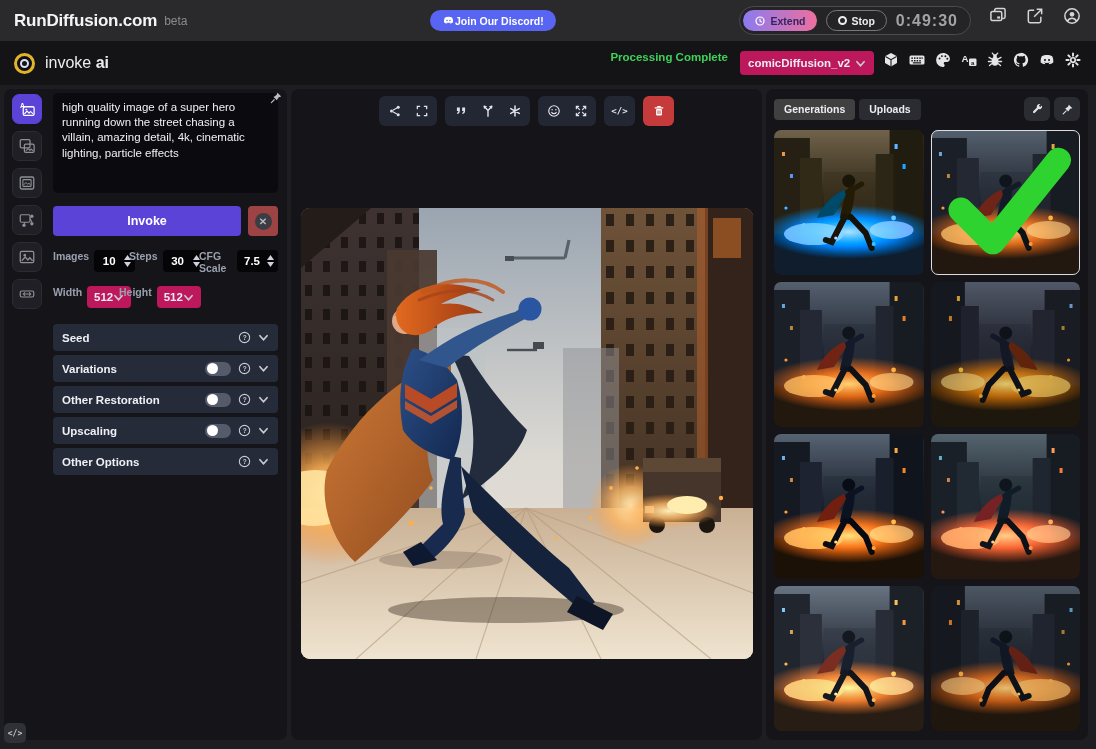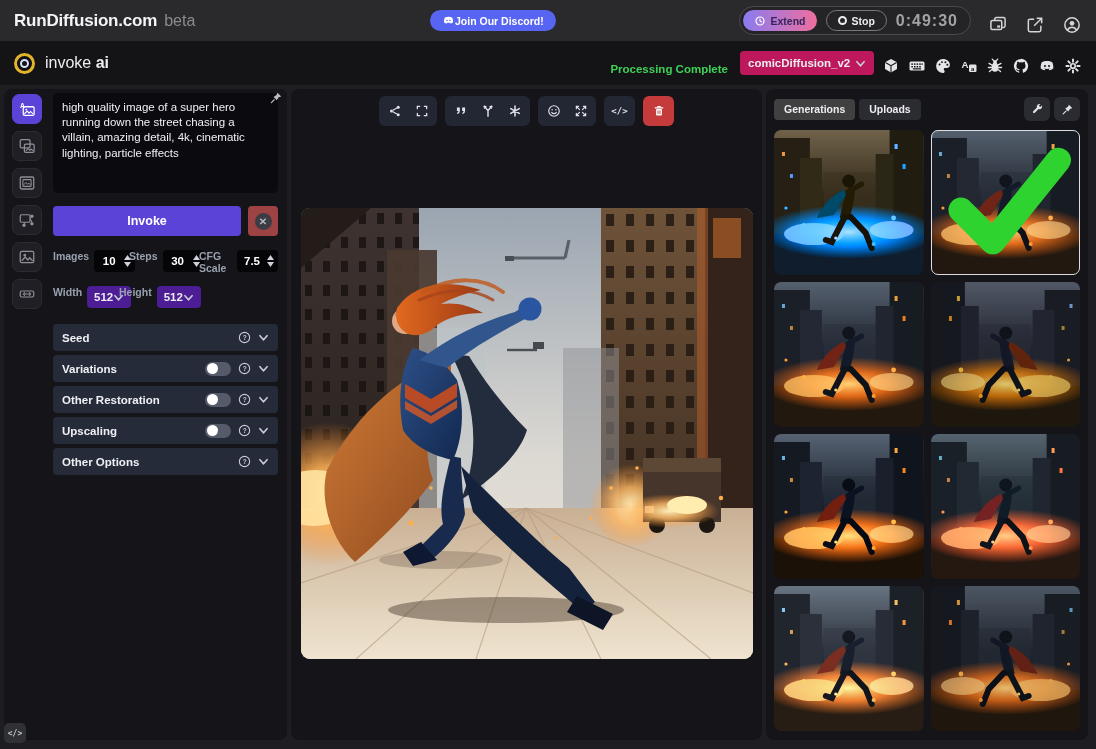--- a/index.html
+++ b/index.html
@@ -3,44 +3,44 @@
 <meta charset="utf-8">
 <style>
   * { margin:0; padding:0; box-sizing:border-box; }
   html,body { width:1096px; height:749px; overflow:hidden; background:#1d1d22;
     font-family:"Liberation Sans", sans-serif; color:#ececf1; }
 
   
   .topbar { height:41px; background:#2a2a2d; display:flex; align-items:center;
     padding:0 14px; position:relative; }
   .brand { font-size:17px; font-weight:700; letter-spacing:-0.2px; color:#f4f4f6; }
-  .brand-suffix { font-size:16px; color:#8a8a90; margin-left:7px; font-weight:400; }
+  .brand-suffix { font-size:12px; color:#8a8a90; margin-left:7px; font-weight:400; }
   .discord-btn { position:absolute; left:430px; top:10px; height:21px; border:0;
     border-radius:11px; background:#5865F2; color:#fff; font-size:10.5px; font-weight:700;
     display:flex; align-items:center; gap:0; padding:0 12px; cursor:pointer; }
-  .top-right { margin-left:auto; display:flex; align-items:flex-end; gap:17px; }
+  .top-right { margin-left:auto; display:flex; align-items:flex-start; gap:17px; }
   .session { display:flex; align-items:center; gap:9px; border:1px solid #4a4a4f;
     border-radius:16px; padding:3px 12px 3px 3px; background:#242427; }
   .pill { height:21px; border-radius:11px; display:flex; align-items:center; gap:5px;
     padding:0 11px; font-size:10.5px; font-weight:700; cursor:pointer; border:0; }
   .pill.extend { background:linear-gradient(90deg,#8a7bf0,#ee6f9e); color:#33255c; }
   .pill.stop { background:transparent; border:1.5px solid #77777c; color:#ececf1; }
   .stop-circle { width:9px; height:9px; border:2px solid #ececf1; border-radius:50%; }
   .timer { font-family:Liberation Sans, sans-serif; font-size:16px; font-weight:700;
     letter-spacing:1px; color:#a3a3a3; }
   .top-icon { width:20px; height:20px; color:#d4d4d9; cursor:pointer; }
 
   
   .header2 { height:44px; background:#141417; display:flex; align-items:center; padding:0 14px; }
   .logo-ring { width:21px; height:21px; border-radius:50%; border:3px solid #e2b42c;
     display:flex; align-items:center; justify-content:center; background:#101014; }
   .logo-inner { width:9px; height:9px; border-radius:50%; border:2.5px solid #d9e0fa; background:#14141a; }
   .app-name { margin-left:10px; font-size:16px; color:#ececf1; }
   .app-name b { font-weight:700; }
-  .hdr-right { margin-left:auto; display:flex; align-items:flex-end; gap:8px; }
+  .hdr-right { margin-left:auto; display:flex; align-items:flex-start; gap:8px; }
   .status-text { color:#3fd157; font-size:11.5px; font-weight:700; margin-right:4px; }
   .model-select { width:134px; height:24px; background:#be185d; border-radius:4px;
     display:flex; align-items:center; justify-content:space-between; padding:0 8px;
     font-size:11.5px; font-weight:700; cursor:pointer; }
   .hdr-icon { width:18px; height:18px; color:#e4e4e9; cursor:pointer; }
 
   
   .content { display:flex; gap:4px; padding:4px 8px 9px 4px; height:664px; }
   .card { background:#141419; border-radius:8px; }
   .left-card { width:283px; display:flex; overflow:hidden; }
@@ -68,21 +68,21 @@
   .cancel-x { width:17px; height:17px; border-radius:50%; background:#3c3c44; color:#b8b8bf;
     font-size:10px; font-weight:700; display:flex; align-items:center; justify-content:center; }
 
   .param-row { display:flex; gap:8px; margin-top:14px; }
   .param { display:flex; flex-direction:row; gap:5px; }
   .param-label { font-size:10.5px; font-weight:700; color:#99a0ae; }
   .num-input { height:22px; background:#050508; border-radius:4px; display:flex; align-items:center; padding:0 4px 0 0; }
   .num-input input { flex:1; width:30px; background:transparent; border:0; color:#fff;
     font-size:11.5px; font-weight:700; text-align:center; font-family:"Liberation Sans", sans-serif; outline:none; }
   .stepper { display:flex; flex-direction:column; gap:2px; cursor:pointer; color:#cfd2da; }
-  .sel { height:22px; background:#4c1d95; border-radius:4px; display:flex; align-items:center;
+  .sel { height:22px; background:#be185d; border-radius:4px; display:flex; align-items:center;
     justify-content:space-between; padding:0 7px; font-size:11.5px; font-weight:700; cursor:pointer; }
   .w68{width:68px} .w62{width:62px} .w88{flex:1} .w58{width:58px} .wrest{flex:1}
 
   .accordions { margin-top:16px; display:flex; flex-direction:column; gap:4px; }
   .acc { height:27px; background:#262b3a; border-radius:4px; display:flex; align-items:center;
     padding:0 9px; cursor:pointer; }
   .acc-label { font-size:11.5px; font-weight:700; color:#eef0f4; }
   .acc-right { margin-left:auto; display:flex; align-items:center; gap:7px; }
   .switch { width:26px; height:14px; border-radius:7px; background:#565b6b; position:relative; cursor:pointer; }
   .switch .knob { position:absolute; left:1.5px; top:1.5px; width:11px; height:11px; border-radius:50%; background:#fff; }

